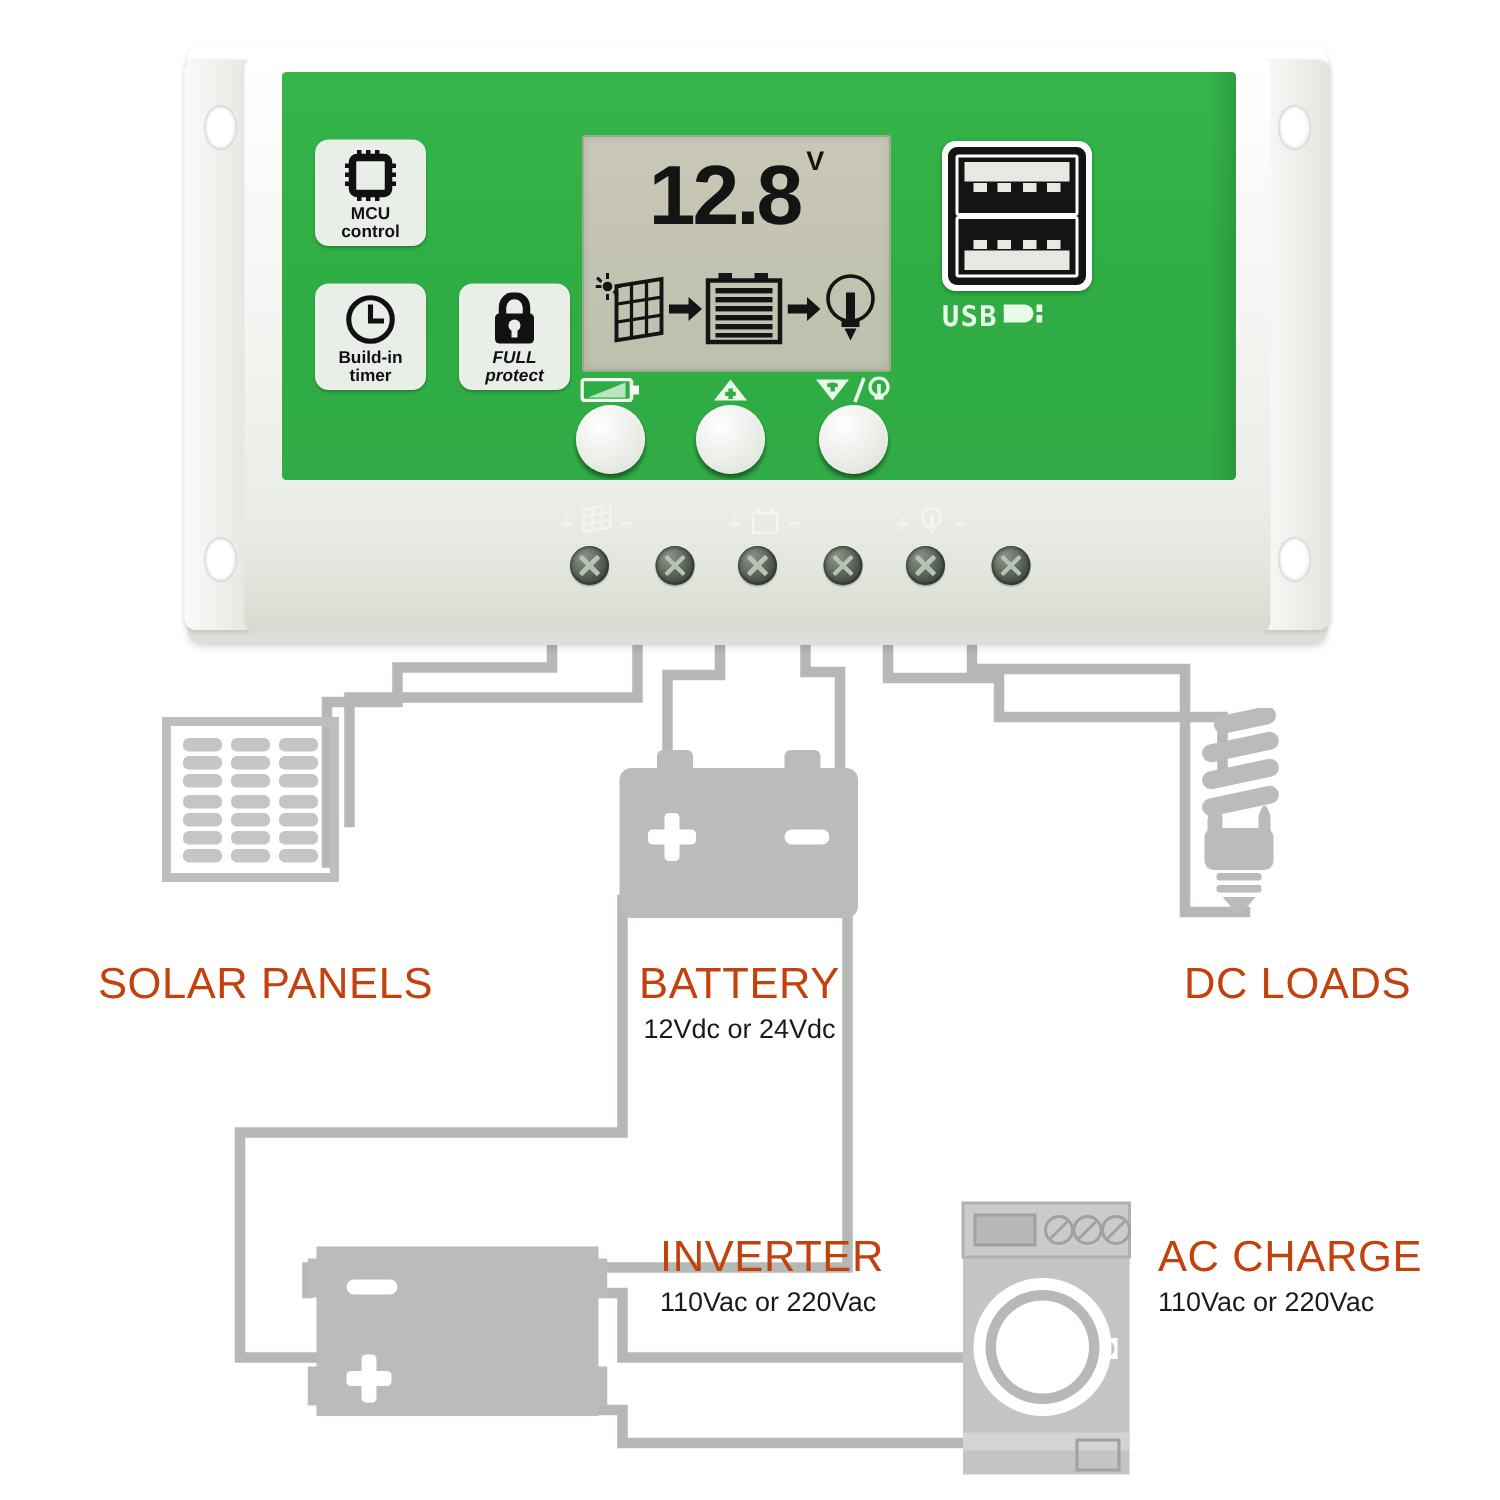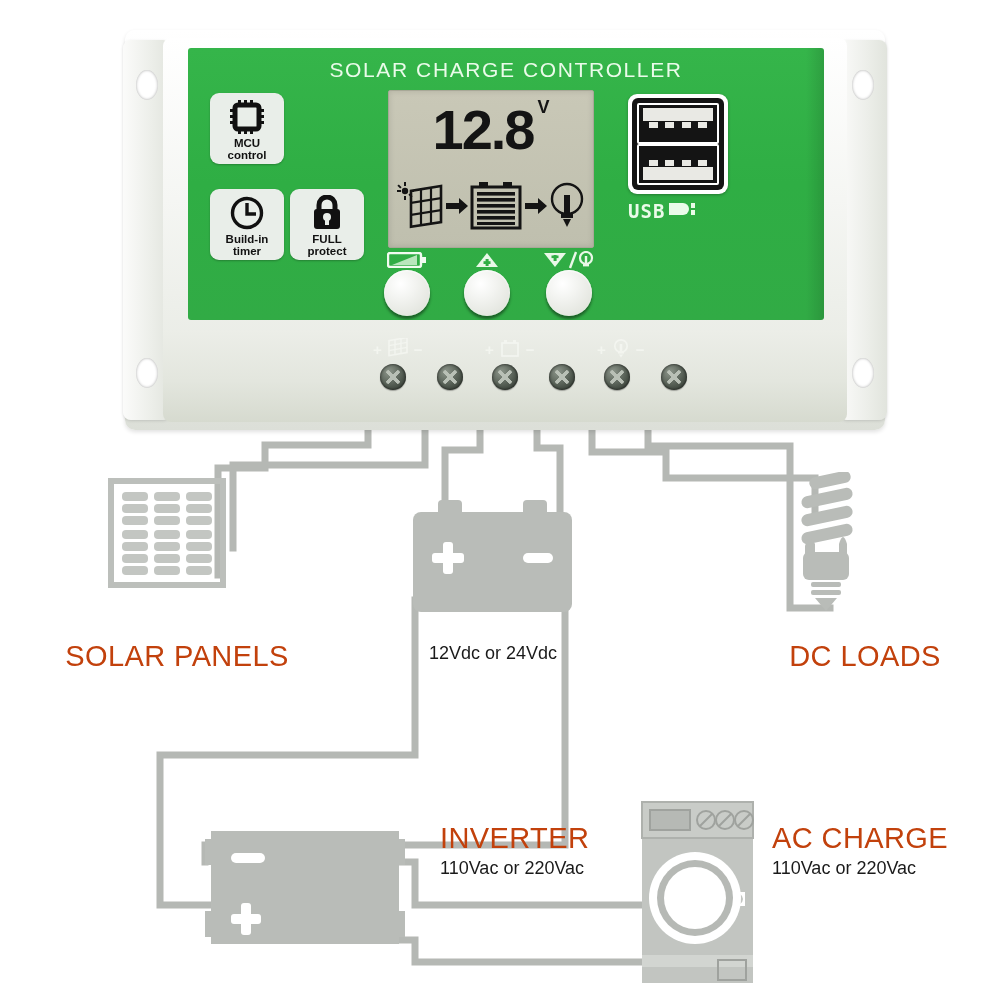--- a/index.html
+++ b/index.html
@@ -44,21 +44,21 @@
   .brand{position:absolute;left:0;top:10px;width:636px;text-align:center;
          color:#eafbe9;font-size:21px;letter-spacing:1.6px;font-weight:400;}
 
   
   .badges{position:absolute;left:22px;top:45px;width:164px;height:180px;}
   .badge{position:absolute;width:74px;height:71px;background:#e9eee9;border-radius:9px;
          text-align:center;box-shadow:0 1px 2px rgba(0,0,0,.25);}
   .badge .b-ico{height:40px;display:flex;align-items:center;justify-content:center;margin-top:4px;}
   .badge .b-txt{font-size:11.5px;line-height:12px;font-weight:bold;color:#111;}
   .badge.b1{left:0;top:0;} .badge.b2{left:88px;top:0;}
-  .badge.b3{left:0;top:96px;} .badge.b4{left:80px;top:96px;}
+  .badge.b3{left:0;top:96px;} .badge.b4{left:96px;top:96px;font-style:italic;}
 
   
   .lcd{position:absolute;left:200px;top:42px;width:204px;height:156px;
        background:linear-gradient(180deg,#c9c8b7,#bfbfae);
        border:1px solid #a8a897;border-radius:2px;box-shadow:inset 0 0 6px rgba(0,0,0,.12);}
   .lcd .volts{position:absolute;left:0;top:6px;width:204px;text-align:center;}
   .seg{font-family:Liberation Sans, sans-serif;font-size:56px;font-weight:bold;
        color:#141414;letter-spacing:-2px;}
   .vunit{font-size:18px;font-weight:bold;color:#141414;vertical-align:top;margin-left:4px;}
   .flow{position:absolute;left:8px;top:86px;width:188px;height:62px;
@@ -154,21 +154,20 @@
     </div>
     <div class="ear right">
       <div class="hole top"></div>
       <div class="hole bot"></div>
     </div>
 
     <div class="body-plate"></div>
 
     <div class="face">
 
-      <div class="brand">SOLAR CHARGE CONTROLLER</div>
 
       <div class="badges">
 
         <div class="badge b1">
           <div class="b-ico">
             <svg width="36" height="34" viewBox="0 0 36 34">
               <rect x="6" y="5" width="24" height="24" rx="3" fill="none" stroke="#111" stroke-width="5"></rect>
               <g fill="#111">
                 <rect x="9" y="0" width="3" height="6"></rect>
                   <rect x="15" y="0" width="3" height="6"></rect>
@@ -509,20 +508,21 @@
       <rect x="2" y="155" width="111" height="12" fill="#d2d5d1"></rect>
       <rect x="78" y="160" width="28" height="20" fill="none" stroke="#9fa29e" stroke-width="2"></rect>
     </svg>
   </div>
 
   <div class="lbl" style="left:62px;top:640px;width:230px;">
     <div class="t1">SOLAR PANELS</div>
   </div>
 
   <div class="lbl" style="left:378px;top:640px;width:230px;">
+    <div class="t1">BATTERY</div>
     <div class="t2">12Vdc or 24Vdc</div>
   </div>
 
   <div class="lbl" style="left:750px;top:640px;width:230px;">
     <div class="t1">DC LOADS</div>
   </div>
 
   <div class="lbl left-al" style="left:440px;top:822px;width:200px;">
     <div class="t1">INVERTER</div>
     <div class="t2">110Vac or 220Vac</div>

